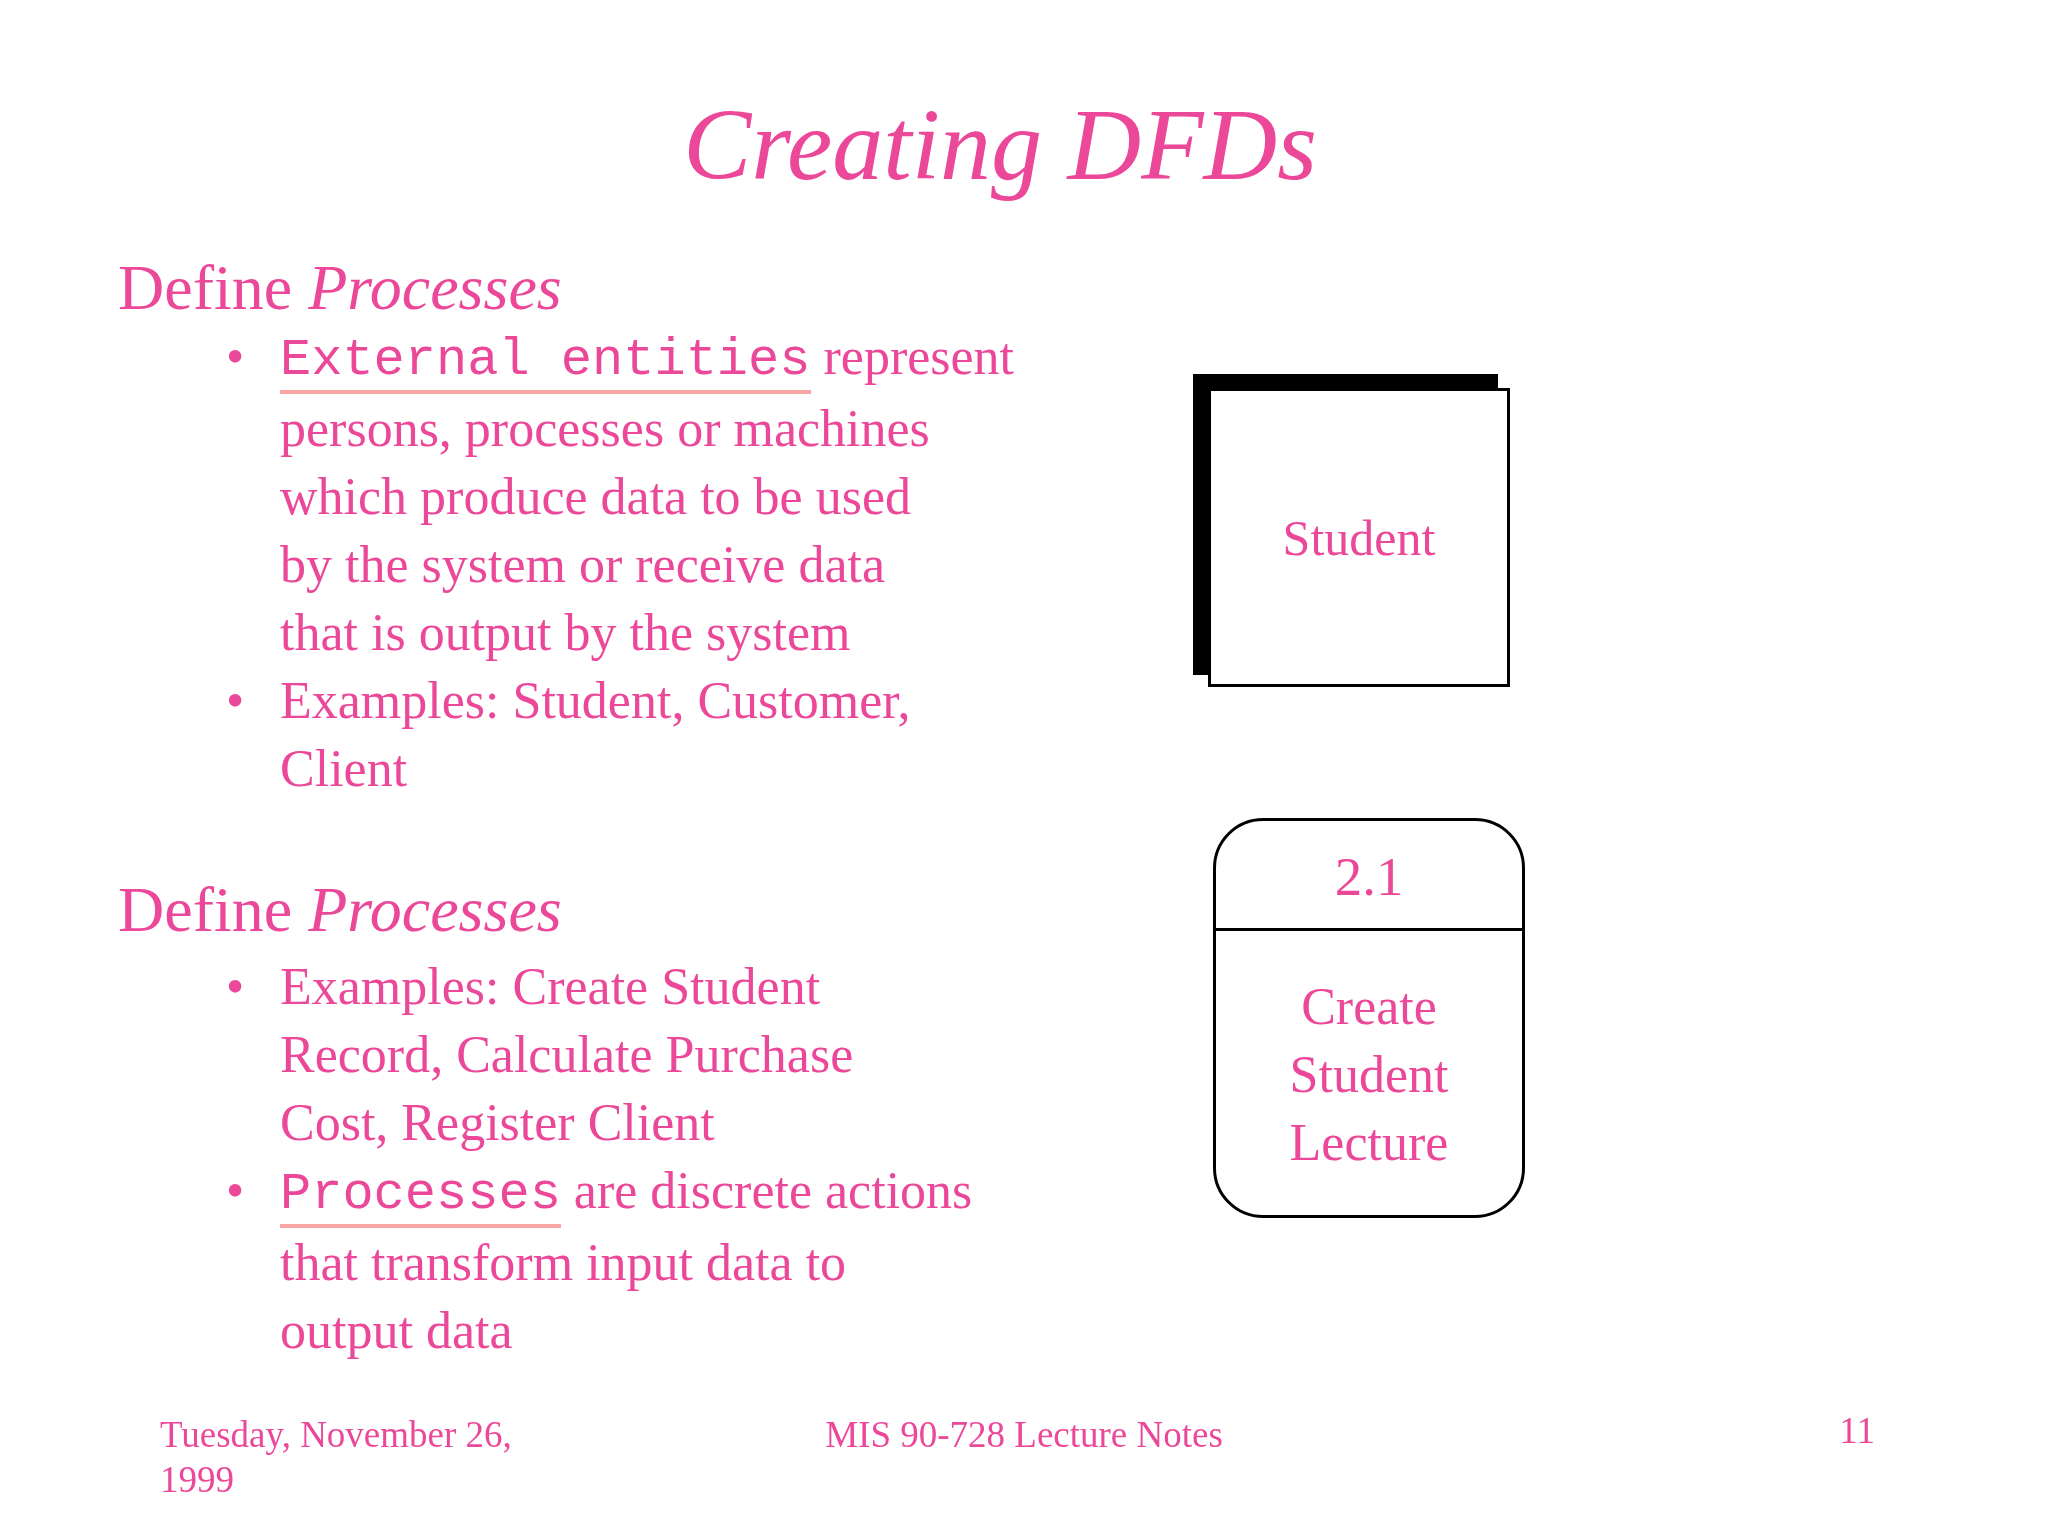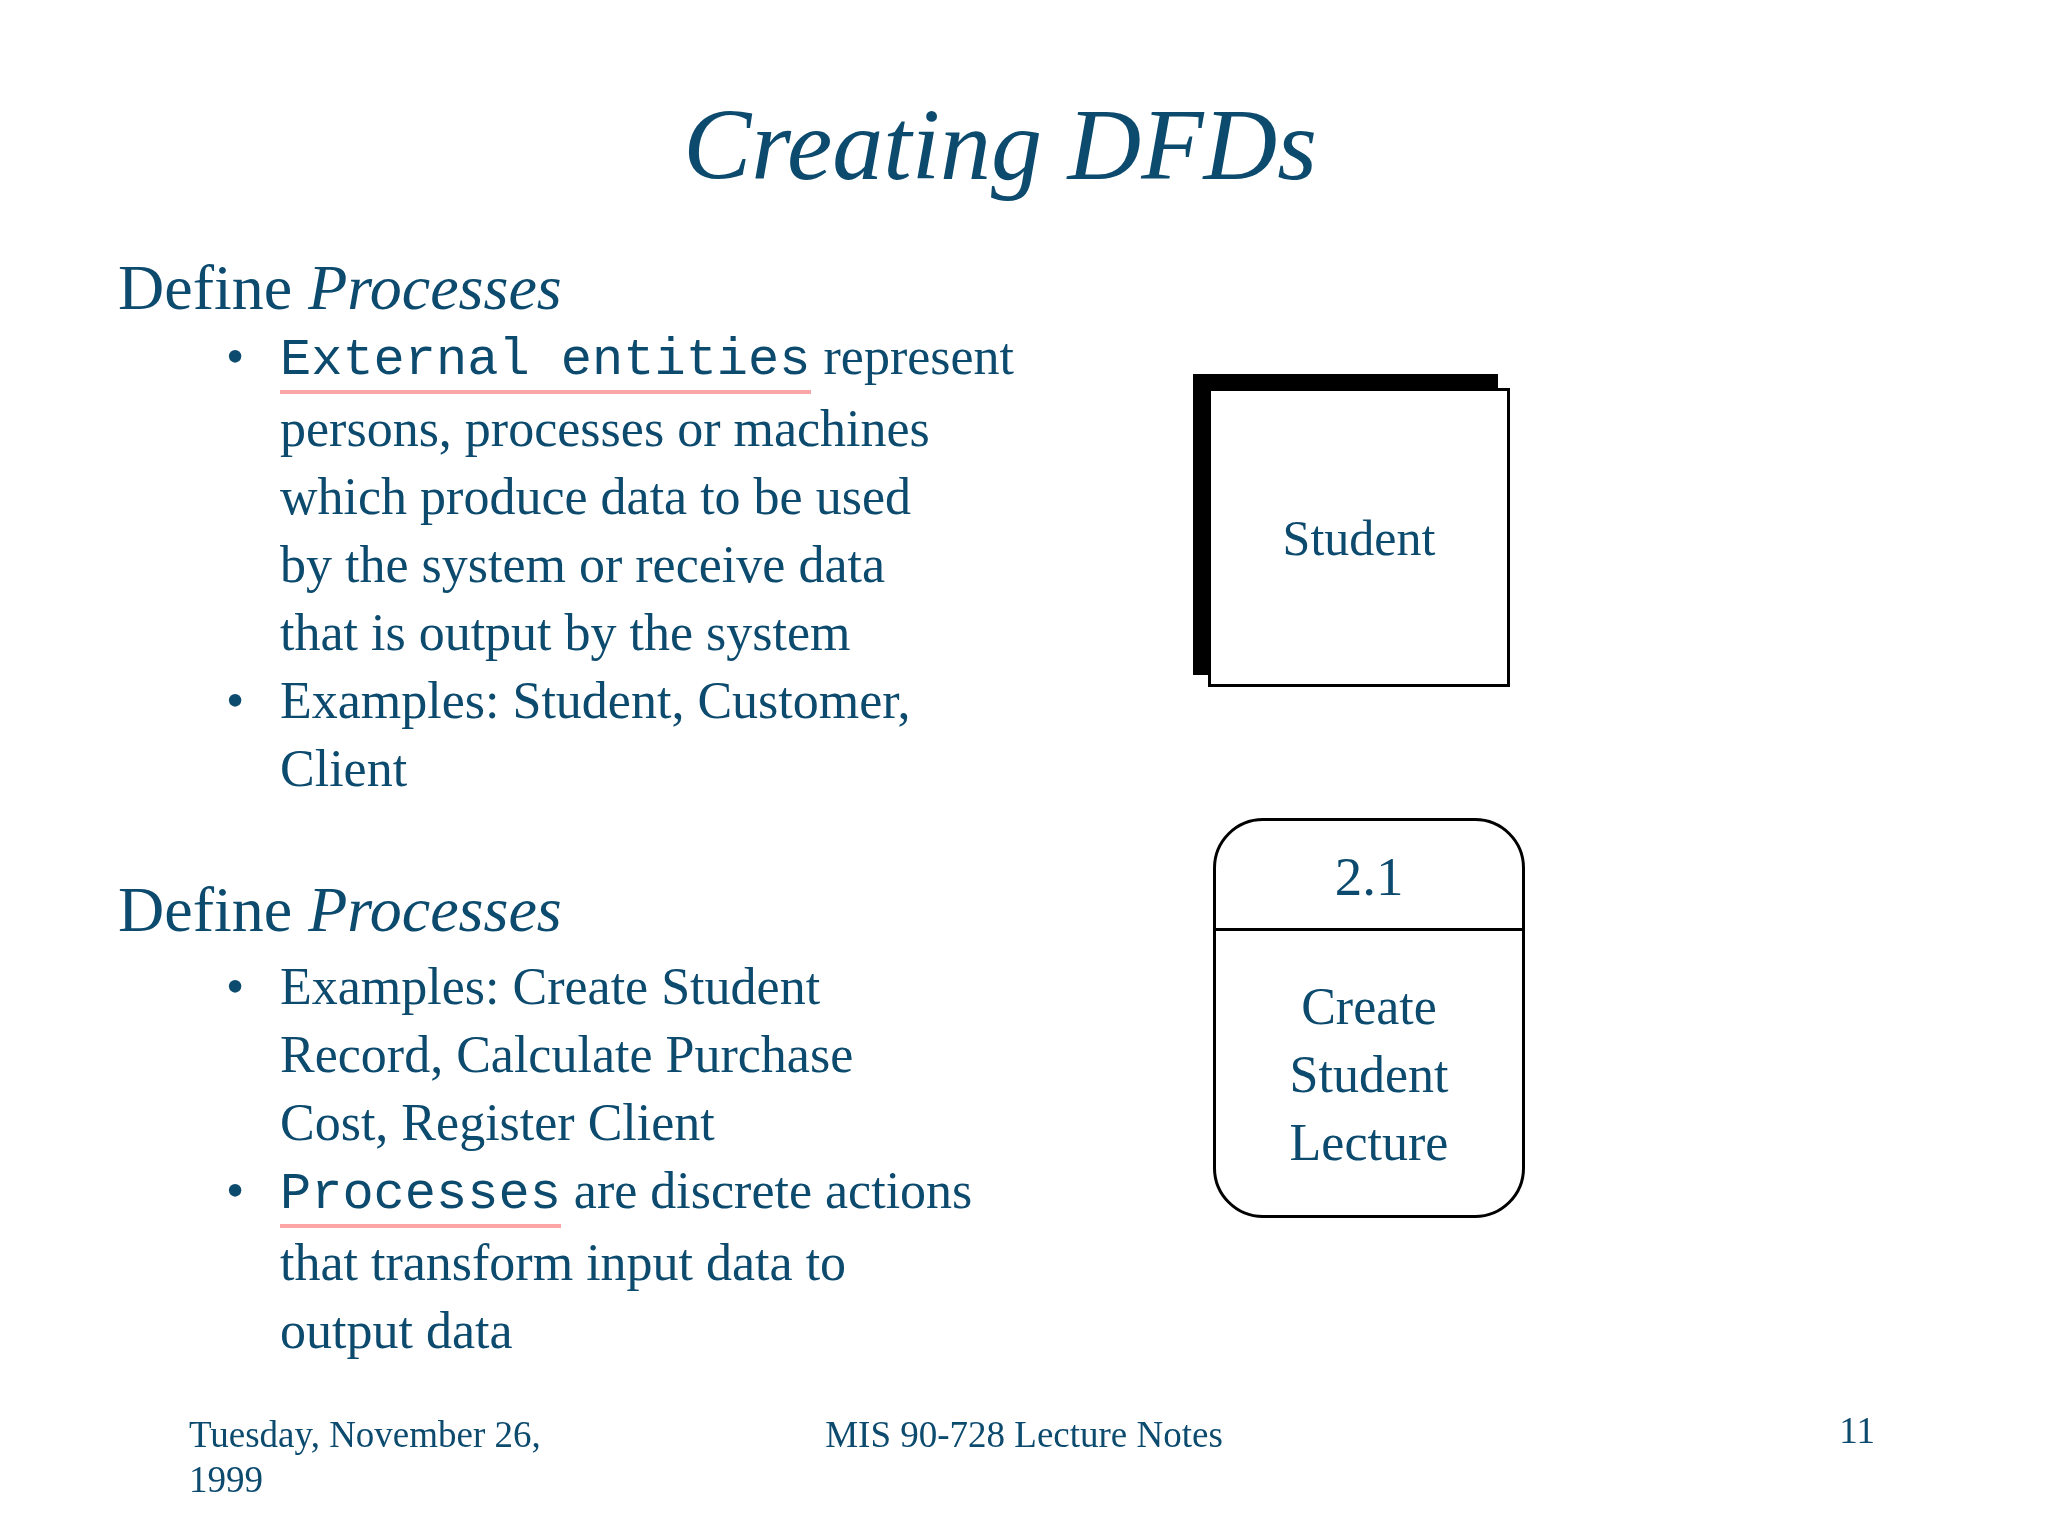--- a/index.html
+++ b/index.html
@@ -5,21 +5,21 @@
   html, body {
     margin: 0;
     padding: 0;
     background: #ffffff;
   }
   .slide {
     position: relative;
     width: 2048px;
     height: 1536px;
     background: #ffffff;
-    color: #0c4a6e;
+    color: #ec4899;
     font-family: "Liberation Serif", serif;
     overflow: hidden;
   }
   .title {
     position: absolute;
     left: 0;
     top: 84px;
     width: 2000px;
     text-align: center;
     font-style: italic;
@@ -117,21 +117,21 @@
     top: 152px;
     left: 0;
     right: 0;
     text-align: center;
     font-size: 52px;
     line-height: 68px;
   }
 
   .footer-date {
     position: absolute;
-    left: 189px;
+    left: 160px;
     top: 1412px;
     font-size: 37px;
     line-height: 45px;
   }
   .footer-center {
     position: absolute;
     left: 0;
     top: 1412px;
     width: 2048px;
     text-align: center;

